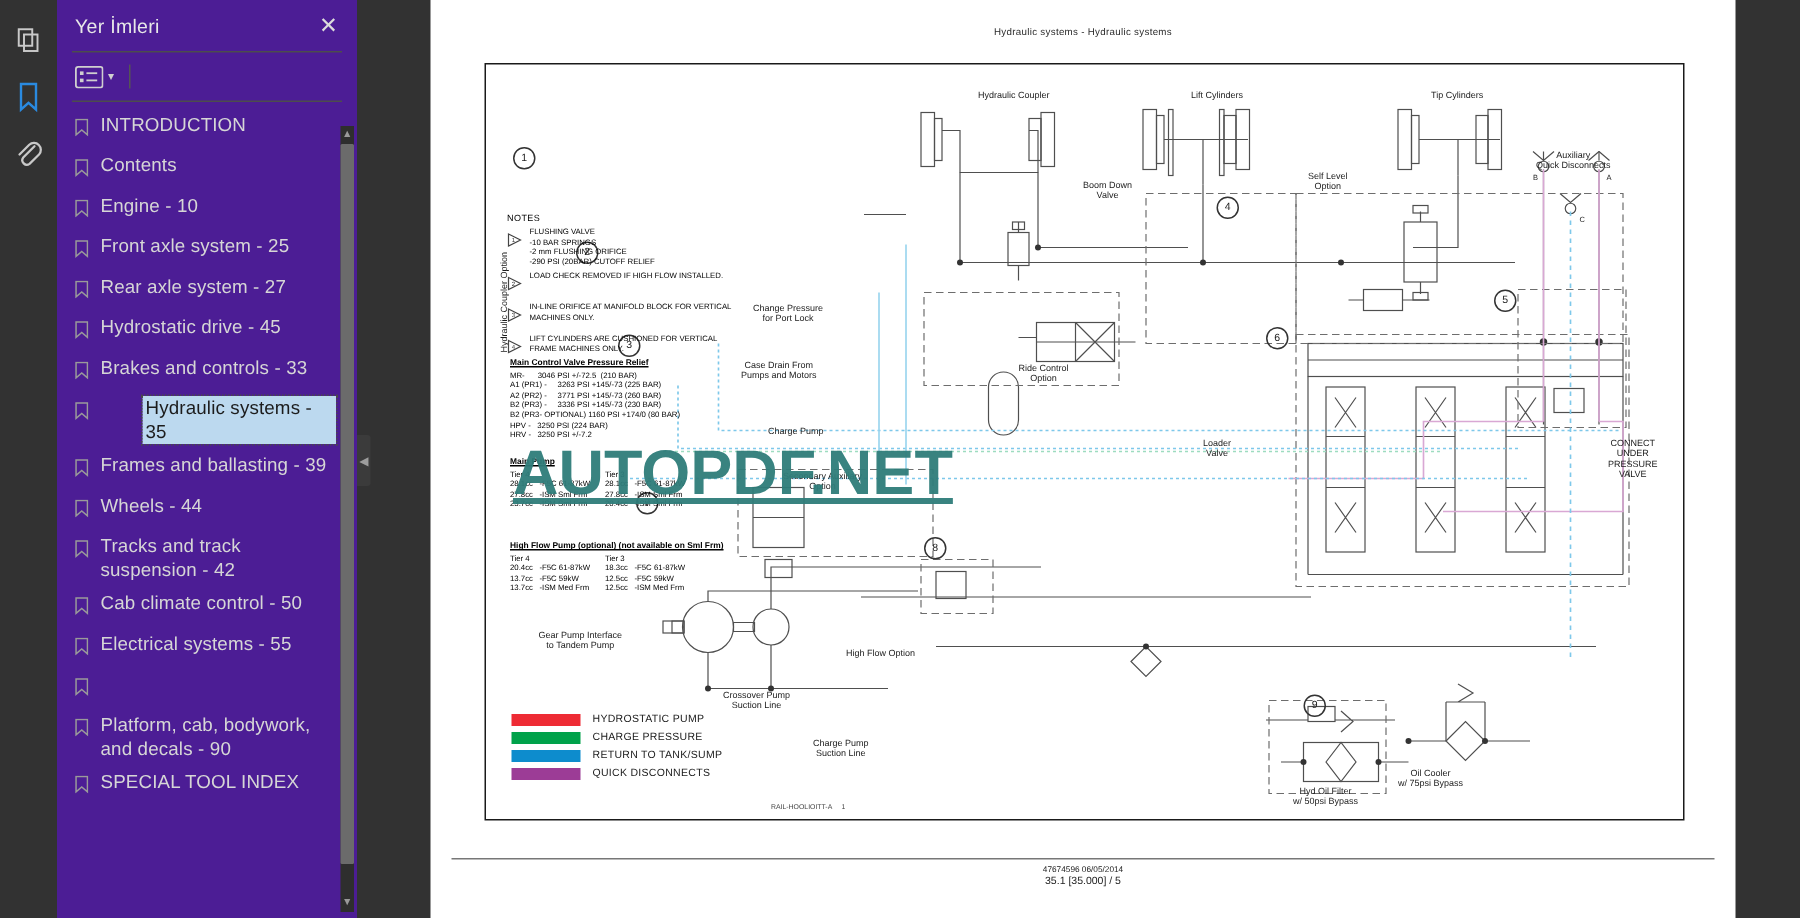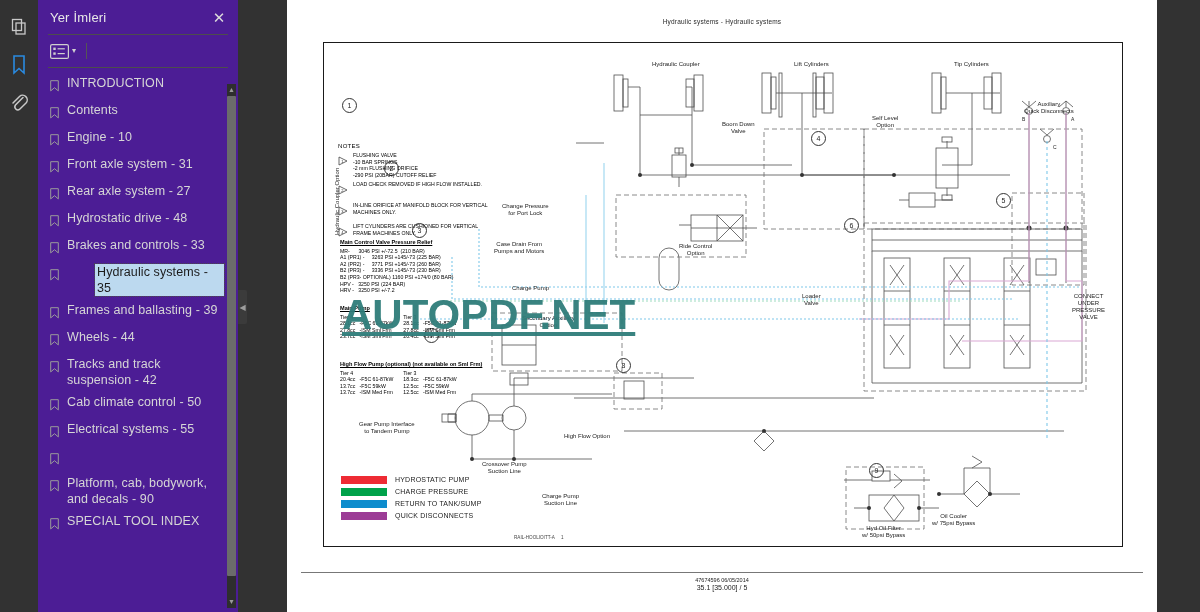--- a/index.html
+++ b/index.html
@@ -205,33 +205,33 @@
         <div class="bm-item">
           <span class="bm-icon"><svg width="9" height="12" viewBox="0 0 9 12">
               <path d="M0.7 0.7 h7.6 v10.2 l-3.8 -3.2 l-3.8 3.2 z" fill="none" stroke="#9a9a9a" stroke-width="1"></path>
             </svg></span>
           <span class="bm-label">Engine - 10</span>
         </div>
         <div class="bm-item">
           <span class="bm-icon"><svg width="9" height="12" viewBox="0 0 9 12">
               <path d="M0.7 0.7 h7.6 v10.2 l-3.8 -3.2 l-3.8 3.2 z" fill="none" stroke="#9a9a9a" stroke-width="1"></path>
             </svg></span>
-          <span class="bm-label">Front axle system - 31</span>
+          <span class="bm-label">Front axle system - 25</span>
         </div>
         <div class="bm-item">
           <span class="bm-icon"><svg width="9" height="12" viewBox="0 0 9 12">
               <path d="M0.7 0.7 h7.6 v10.2 l-3.8 -3.2 l-3.8 3.2 z" fill="none" stroke="#9a9a9a" stroke-width="1"></path>
             </svg></span>
           <span class="bm-label">Rear axle system - 27</span>
         </div>
         <div class="bm-item">
           <span class="bm-icon"><svg width="9" height="12" viewBox="0 0 9 12">
               <path d="M0.7 0.7 h7.6 v10.2 l-3.8 -3.2 l-3.8 3.2 z" fill="none" stroke="#9a9a9a" stroke-width="1"></path>
             </svg></span>
-          <span class="bm-label">Hydrostatic drive - 48</span>
+          <span class="bm-label">Hydrostatic drive - 45</span>
         </div>
         <div class="bm-item">
           <span class="bm-icon"><svg width="9" height="12" viewBox="0 0 9 12">
               <path d="M0.7 0.7 h7.6 v10.2 l-3.8 -3.2 l-3.8 3.2 z" fill="none" stroke="#9a9a9a" stroke-width="1"></path>
             </svg></span>
           <span class="bm-label">Brakes and controls - 33</span>
         </div>
         <div class="bm-item selected">
           <span class="bm-icon"><svg width="9" height="12" viewBox="0 0 9 12">
               <path d="M0.7 0.7 h7.6 v10.2 l-3.8 -3.2 l-3.8 3.2 z" fill="none" stroke="#9a9a9a" stroke-width="1"></path>

